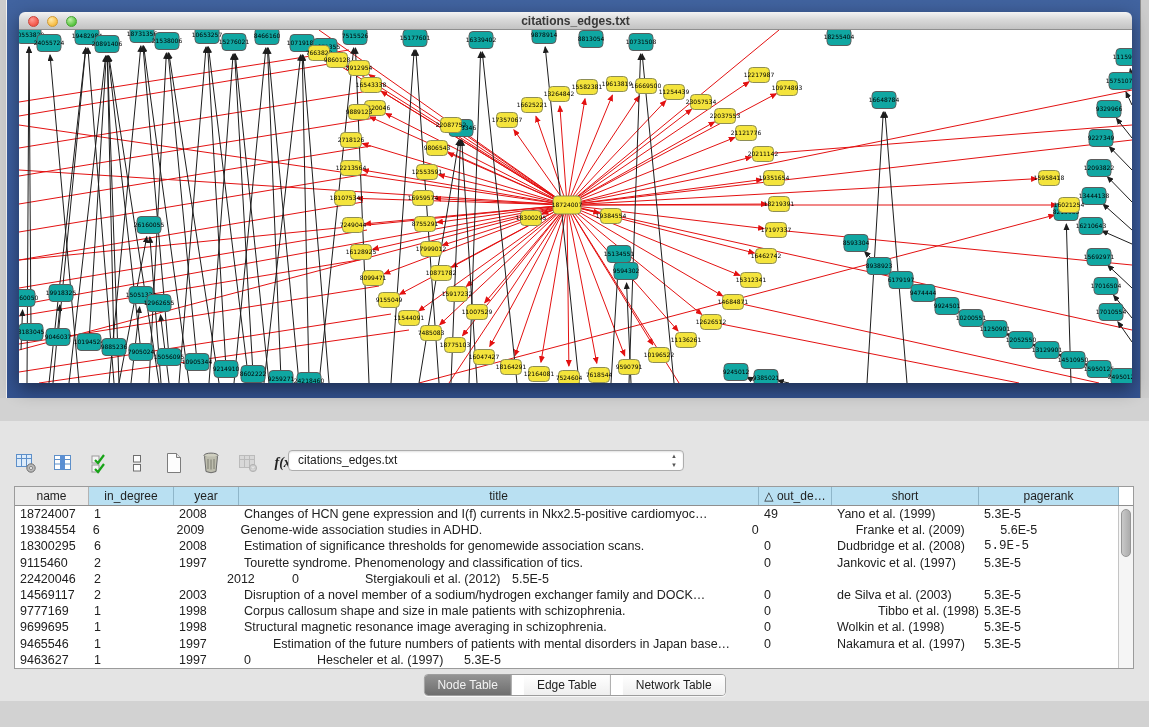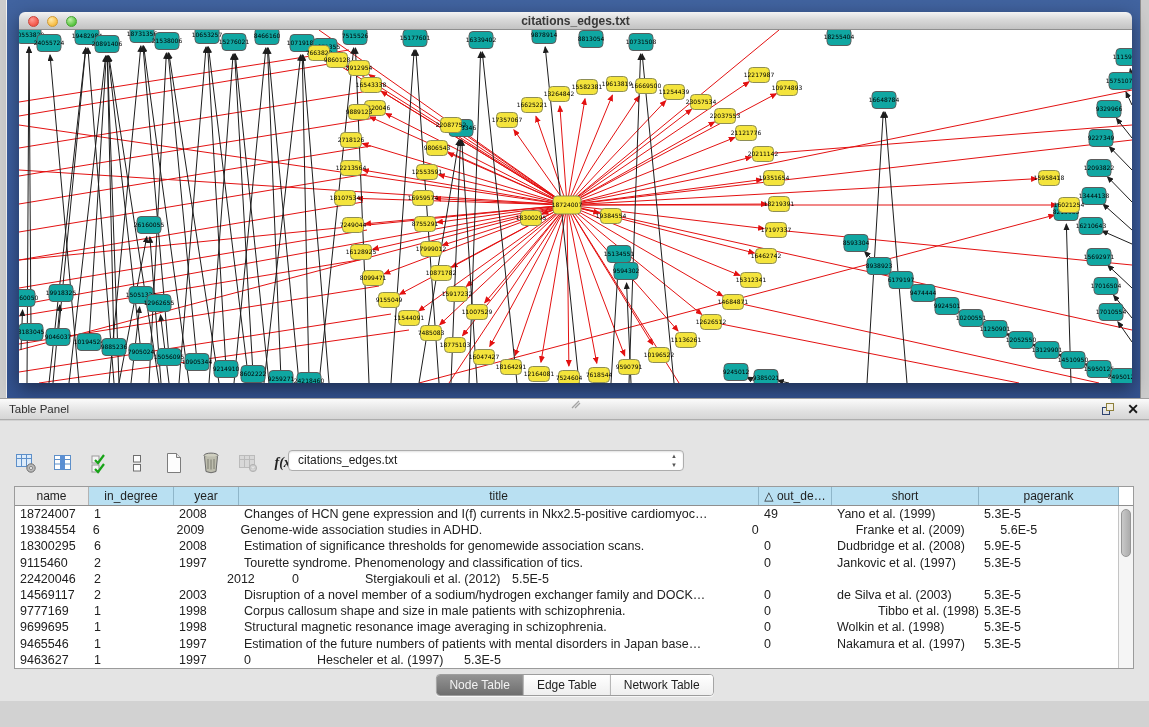--- a/index.html
+++ b/index.html
@@ -62,21 +62,21 @@
   .tr { display:flex; height:16.2px; }
   .td { font-size:12.5px; color:#212121; line-height:16px; padding-left:5px;
     overflow:hidden; white-space:nowrap; }
   .vscroll { position:absolute; right:0; top:19px; width:15px; height:162px;
     background:#f5f5f5; border-left:1px solid #c4c4c4; }
   .vthumb { position:absolute; left:2px; top:3px; width:10px; height:48px; border-radius:6px;
     background:linear-gradient(90deg,#c9c9c9,#ababab); border:1px solid #969696; }
 
   .segctl { position:absolute; left:50%; transform:translateX(-50%); top:253px; display:flex;
     border:1px solid #9d9d9d; border-radius:4px; overflow:hidden; background:#ffffff;
-    box-shadow:0 1px 0 rgba(255,255,255,.7); }
+    box-shadow:0 1px 0 rgba(255,255,255,.7);gap:12px; }
   .seg { font-size:12px; color:#1e1e1e; line-height:20px; height:20px; padding:0 13px;
     background:linear-gradient(180deg,#ffffff,#efefef); border-right:1px solid #ababab; }
   .seg:last-child { border-right:none; }
   .seg.active { background:linear-gradient(180deg,#939393,#6e6e6e); color:#f3f3f3; }
 
   .statusbar { position:absolute; left:0; top:701px; width:1149px; height:26px;
     background:linear-gradient(180deg,#e3e3e3,#d0d0d0); border-top:1px solid #a6a6a6; }
   .mem { position:absolute; right:40px; top:6px; font-size:11.5px; color:#222; }
   .memdot { position:absolute; right:16px; top:5px; width:15px; height:15px; border-radius:50%;
     background:radial-gradient(circle at 35% 30%,#9ef08e,#34bb35 75%); border:1px solid #8a8a8a; }
@@ -515,33 +515,20 @@
                 <text x="1030" y="150" text-anchor="middle" class="nlab">15958418</text>
                 <rect x="1039.5" y="167.5" width="21" height="15" rx="4" class="nd-y"></rect>
                 <text x="1050" y="177" text-anchor="middle" class="nlab">16021254</text>
               </g>
           </svg>
         </div>
       </div>
     </div>
   </div>
 
-  <div class="panel-titlebar">
-    <div class="panel-title">Table Panel</div>
-    <svg class="grip" viewBox="0 0 12 9">
-      <path d="M2,8 L9,1 M5,8 L10,3" stroke="#8a8a8a" stroke-width="1.3" fill="none"></path>
-    </svg>
-    <div class="pt-icons">
-      <div class="float-icon">
-          <div class="sq1"></div>
-          <div class="sq2"></div>
-        </div>
-      <div class="close-x">✕</div>
-    </div>
-  </div>
 
   <div class="panel-body">
 
     <div class="toolbar">
       <div class="tb-icon">
         <svg width="22" height="22" viewBox="0 0 22 22">
           <rect x="1.5" y="2.5" width="15" height="12" fill="#dcebfa" stroke="#5d8fc9"></rect>
           <path d="M1.5 6.5 h15 M6.5 2.5 v12 M11.5 2.5 v12" stroke="#5d8fc9" stroke-width="1" fill="none"></path>
           <circle cx="16" cy="16" r="4.2" fill="#b9b9b9" stroke="#6f6f6f"></circle>
           <circle cx="16" cy="16" r="1.6" fill="#e9e9e9" stroke="#6f6f6f" stroke-width=".7"></circle>
@@ -626,21 +613,21 @@
             <div class="td" style="width: 147px; margin-left: 32px;">Franke et al. (2009)</div>
             <div class="td" style="width: 140px;">5.6E-5</div>
           </div>
           <div class="tr">
             <div class="td" style="width: 74px;">18300295</div>
             <div class="td" style="width: 85px;">6</div>
             <div class="td" style="width: 65px;">2008</div>
             <div class="td" style="width: 520px;">Estimation of significance thresholds for genomewide association scans.</div>
             <div class="td" style="width: 73px;">0</div>
             <div class="td" style="width: 147px;">Dudbridge et al. (2008)</div>
-            <div class="td" style="width: 140px;">5.9E-5</div>
+            <div class="td" style="width: 140px; font-family: Liberation Mono, monospace;">5.9E-5</div>
           </div>
           <div class="tr">
             <div class="td" style="width: 74px;">9115460</div>
             <div class="td" style="width: 85px;">2</div>
             <div class="td" style="width: 65px;">1997</div>
             <div class="td" style="width: 520px;">Tourette syndrome. Phenomenology and classification of tics.</div>
             <div class="td" style="width: 73px;">0</div>
             <div class="td" style="width: 147px;">Jankovic et al. (1997)</div>
             <div class="td" style="width: 140px;">5.3E-5</div>
           </div>
@@ -676,21 +663,21 @@
             <div class="td" style="width: 65px;">1998</div>
             <div class="td" style="width: 520px;">Structural magnetic resonance image averaging in schizophrenia.</div>
             <div class="td" style="width: 73px;">0</div>
             <div class="td" style="width: 147px;">Wolkin et al. (1998)</div>
             <div class="td" style="width: 140px;">5.3E-5</div>
           </div>
           <div class="tr">
             <div class="td" style="width: 74px;">9465546</div>
             <div class="td" style="width: 85px;">1</div>
             <div class="td" style="width: 65px;">1997</div>
-            <div class="td" style="width: 520px;">Estimation of the future numbers of patients with mental disorders in Japan base…</div>
+            <div class="td" style="width: 520px; text-align: center;">Estimation of the future numbers of patients with mental disorders in Japan base…</div>
             <div class="td" style="width: 73px;">0</div>
             <div class="td" style="width: 147px;">Nakamura et al. (1997)</div>
             <div class="td" style="width: 140px;">5.3E-5</div>
           </div>
           <div class="tr">
             <div class="td" style="width: 74px;">9463627</div>
             <div class="td" style="width: 85px;">1</div>
             <div class="td" style="width: 65px;">1997</div>
             <div class="td" style="width: 73px;">0</div>
             <div class="td" style="width: 147px;">Hescheler et al. (1997)</div>

